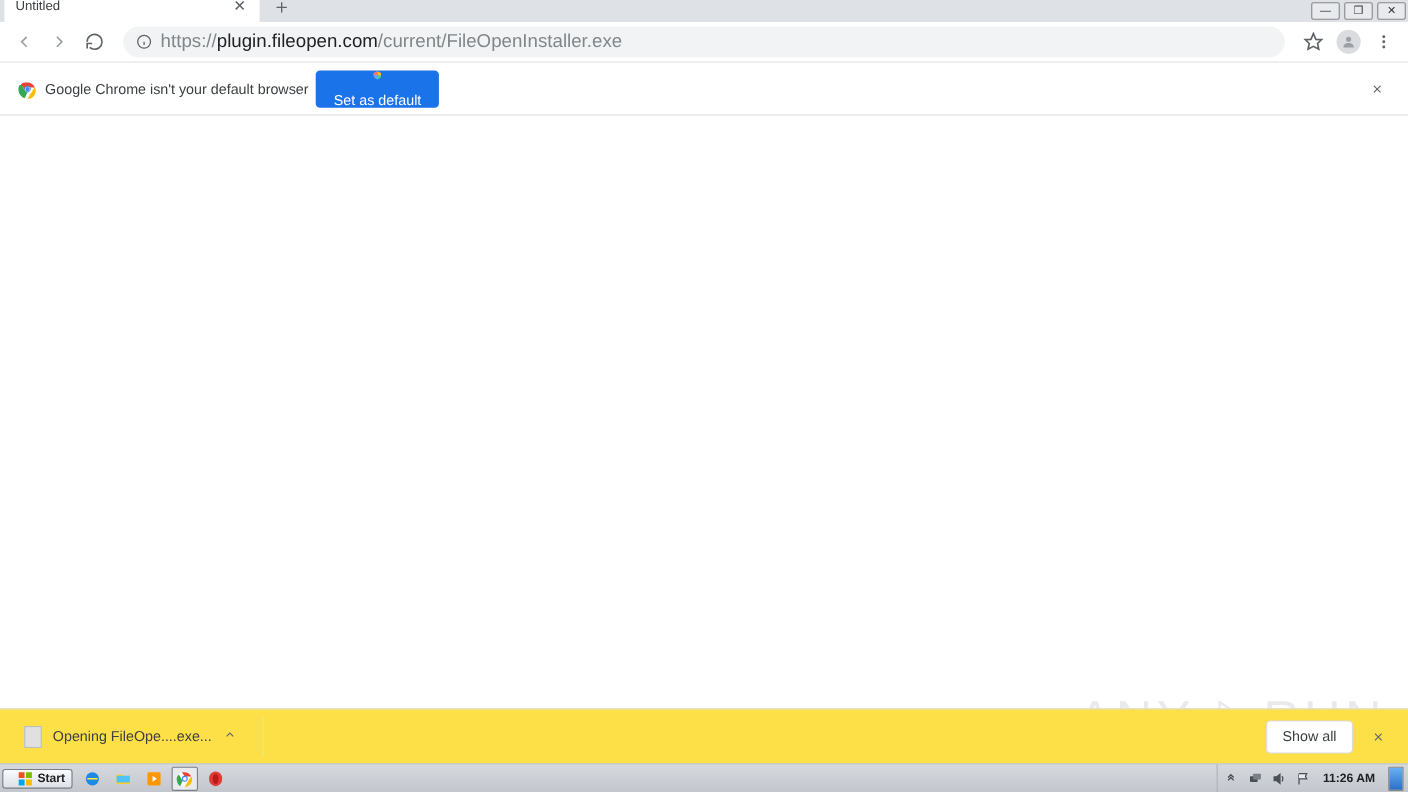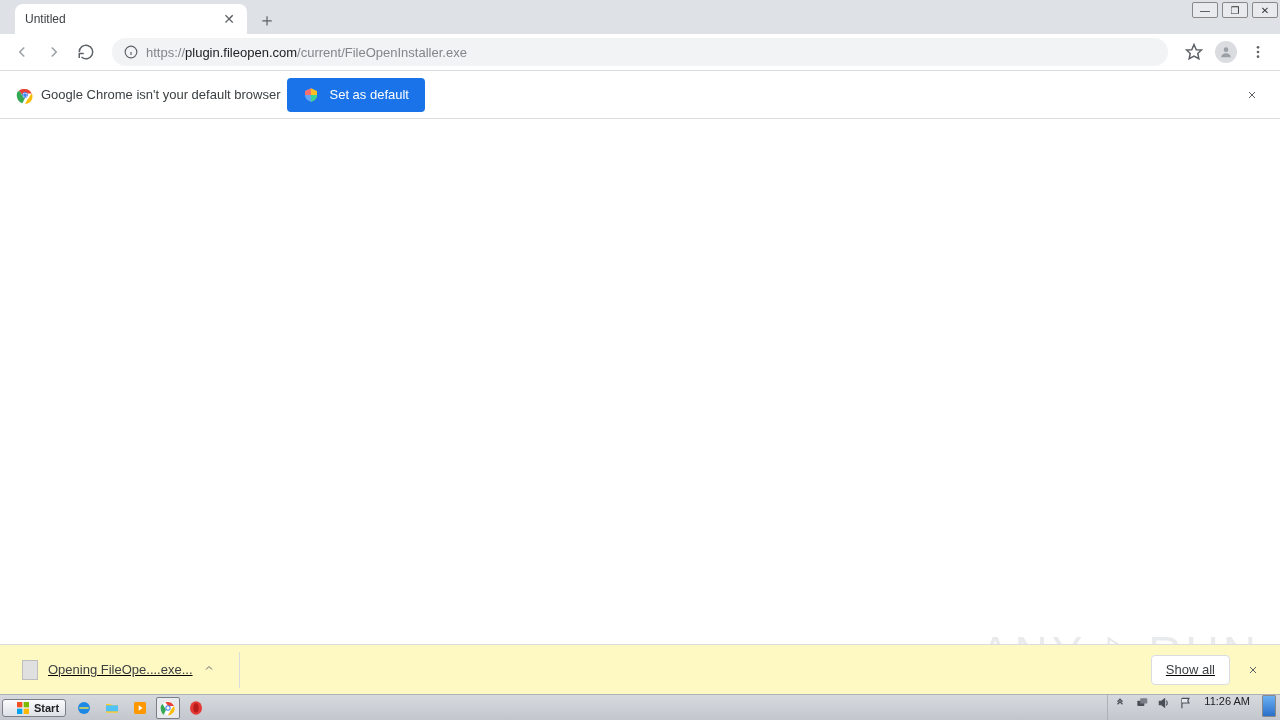--- a/index.html
+++ b/index.html
@@ -1,61 +1,61 @@
 <!DOCTYPE html>
 <html><head>
 <meta charset="utf-8">
 <style>
   * { margin: 0; padding: 0; box-sizing: border-box; font-family: "Segoe UI", Arial, sans-serif; }
   body { width: 1280px; height: 720px; overflow: hidden; background: #fff; position: relative; }
 
   
-  .tab-strip { height: 34px; background: #dee1e6; display: flex; align-items: flex-end; padding-left: 15px; position: relative; }
+  .tab-strip { height: 20px; background: #dee1e6; display: flex; align-items: flex-end; padding-left: 4px; position: relative; }
   .tab { width: 232px; height: 30px; background: #fff; border-radius: 8px 8px 0 0; display: flex; align-items: center; padding: 0 10px; font-size: 12px; color: #3c4043; position: relative; }
   .tab-title { flex: 1; white-space: nowrap; overflow: hidden; text-overflow: ellipsis; }
   .tab-close { width: 16px; height: 16px; display: flex; align-items: center; justify-content: center; color: #5f6368; font-size: 14px; cursor: pointer; }
   .new-tab { width: 28px; height: 28px; display: flex; align-items: center; justify-content: center; color: #5f6368; font-size: 18px; margin-left: 6px; cursor: pointer; }
   .window-controls { position: absolute; right: 2px; top: 2px; display: flex; gap: 4px; }
   .win-btn { width: 26px; height: 16px; border: 1px solid #888; background: #e8eaed; display: flex; align-items: center; justify-content: center; font-size: 10px; color: #333; cursor: pointer; border-radius: 2px; }
 
   
   .toolbar { height: 37px; background: #fff; border-bottom: 1px solid #dadce0; display: flex; align-items: center; padding: 0 8px; gap: 4px; }
   .nav-btn { width: 28px; height: 28px; display: flex; align-items: center; justify-content: center; color: #9aa0a6; cursor: pointer; border-radius: 50%; }
   .nav-btn.active { color: #5f6368; }
   .omnibox { flex: 1; height: 28px; background: #f1f3f4; border-radius: 14px; display: flex; align-items: center; padding: 0 12px; margin: 0 8px; gap: 8px; }
   .omnibox svg { flex-shrink: 0; }
-  .url { font-size: 13px; color: #80868b; white-space: nowrap; }
+  .url { font-size: 17px; color: #80868b; white-space: nowrap; }
   .url .host { color: #202124; }
   .star-btn, .profile-btn, .menu-btn { width: 28px; height: 28px; display: flex; align-items:center; justify-content:center; cursor: pointer; color: #5f6368; border-radius: 50%; }
   .profile-circle { width: 22px; height: 22px; border-radius: 50%; background: #dadce0; display:flex; align-items:center; justify-content:center; }
 
   
   .infobar { height: 48px; background: #fff; border-bottom: 1px solid #dadce0; display: flex; align-items: center; padding: 0 16px; gap: 7px; font-size: 13px; color: #3c4043; }
-  .set-default-btn { height: 34px; background: #1a73e8; color: #fff; border: none; border-radius: 4px; padding: 0 16px; display: flex; align-items: center; gap: 10px; font-size: 13px; cursor: pointer; }
+  .set-default-btn { height: 34px; background: #1a73e8; color: #fff; border: none; border-radius: 4px; padding: 0 16px; display: flex; align-items: center; gap: 10px; font-size: 13px; cursor: pointer; flex-direction: column; }
   .infobar-close { margin-left: auto; width: 24px; height: 24px; display:flex; align-items:center; justify-content:center; color:#5f6368; cursor:pointer; }
 
   
   .content { position: absolute; top: 119px; left: 0; right: 0; bottom: 76px; background: #fff; }
 
   
-  .download-shelf { position: absolute; bottom: 26px; left: 0; right: 0; height: 50px; border-top: 1px solid #dadce0; background: #fef9c3; display: flex; align-items: center; padding: 0 12px; text-decoration: underline; }
+  .download-shelf { position: absolute; bottom: 26px; left: 0; right: 0; height: 50px; border-top: 1px solid #dadce0; background: #fde047; display: flex; align-items: center; padding: 0 12px; }
   .download-item { height: 36px; border: 0 solid transparent; display: flex; align-items: center; padding: 0 10px; gap: 10px; font-size: 13px; color: #3c4043; border-right: 1px solid #dadce0; padding-right: 24px; }
   .download-item .chev { color: #5f6368; }
   .file-icon { width: 16px; height: 20px; background: #e0e0e0; border: 1px solid #bdbdbd; }
   .show-all { margin-left: auto; height: 30px; border: 1px solid #dadce0; background: #fff; padding: 0 14px; font-size: 13px; color: #3c4043; border-radius: 4px; cursor: pointer; text-align: right; }
   .shelf-close { width: 30px; height: 30px; display:flex; align-items:center; justify-content:center; color:#5f6368; cursor:pointer; margin-left: 8px; }
 
   
   .taskbar { position: absolute; bottom: 0; left: 0; right: 0; height: 26px; background: linear-gradient(#d6d9de,#c3c7cd); display: flex; align-items: center; border-top: 1px solid #aeb2b8; font-size: 11px; }
   .start-btn { height: 18px; margin: 0 2px; padding: 0 6px 0 12px; border: 1px solid #7a7f87; background: linear-gradient(#fafbfc,#dde1e6); border-radius: 3px; display:flex; align-items:center; gap: 3px; cursor:pointer; }
   .start-orb { width: 16px; height: 16px; }
   .tb-items { display: flex; align-items: center; gap: 4px; margin-left: 4px; }
   .tb-item { width: 24px; height: 22px; border: 1px solid transparent; display:flex; align-items:center; justify-content:center; cursor:pointer; }
   .tb-item.active { border: 1px solid #7a7f87; background: #e8eaed; border-radius: 2px; }
-  .tray { margin-left: auto; display: flex; align-items: flex-start; gap: 6px; padding: 0 4px; border-left: 1px solid #aeb2b8; height: 100%; }
+  .tray { margin-left: auto; display: flex; align-items: center; gap: 6px; padding: 0 4px; border-left: 1px solid #aeb2b8; height: 100%; font-weight: bold; }
   .tray-icon { width: 16px; height: 16px; display:flex; align-items:center; justify-content:center; color:#4a4f57; }
   .clock { font-size: 11px; color: #202124; padding: 0 4px; }
   .desktop-peek { width: 14px; height: 22px; border: 1px solid #888; background: linear-gradient(#6ab0f3,#2a6fc9); margin-left: 2px; border-radius: 1px; cursor:pointer; }
 
   
   .watermark { position: absolute; right: 20px; bottom: 40px; font-size: 46px; font-weight: 300; color: rgba(130,136,144,0.18); letter-spacing: 4px; display:flex; align-items:center; gap: 6px; pointer-events:none; font-family: Arial, sans-serif; }
   .watermark svg { opacity: 0.18; }
 
   
   .chrome-logo { width: 18px; height: 18px; }

